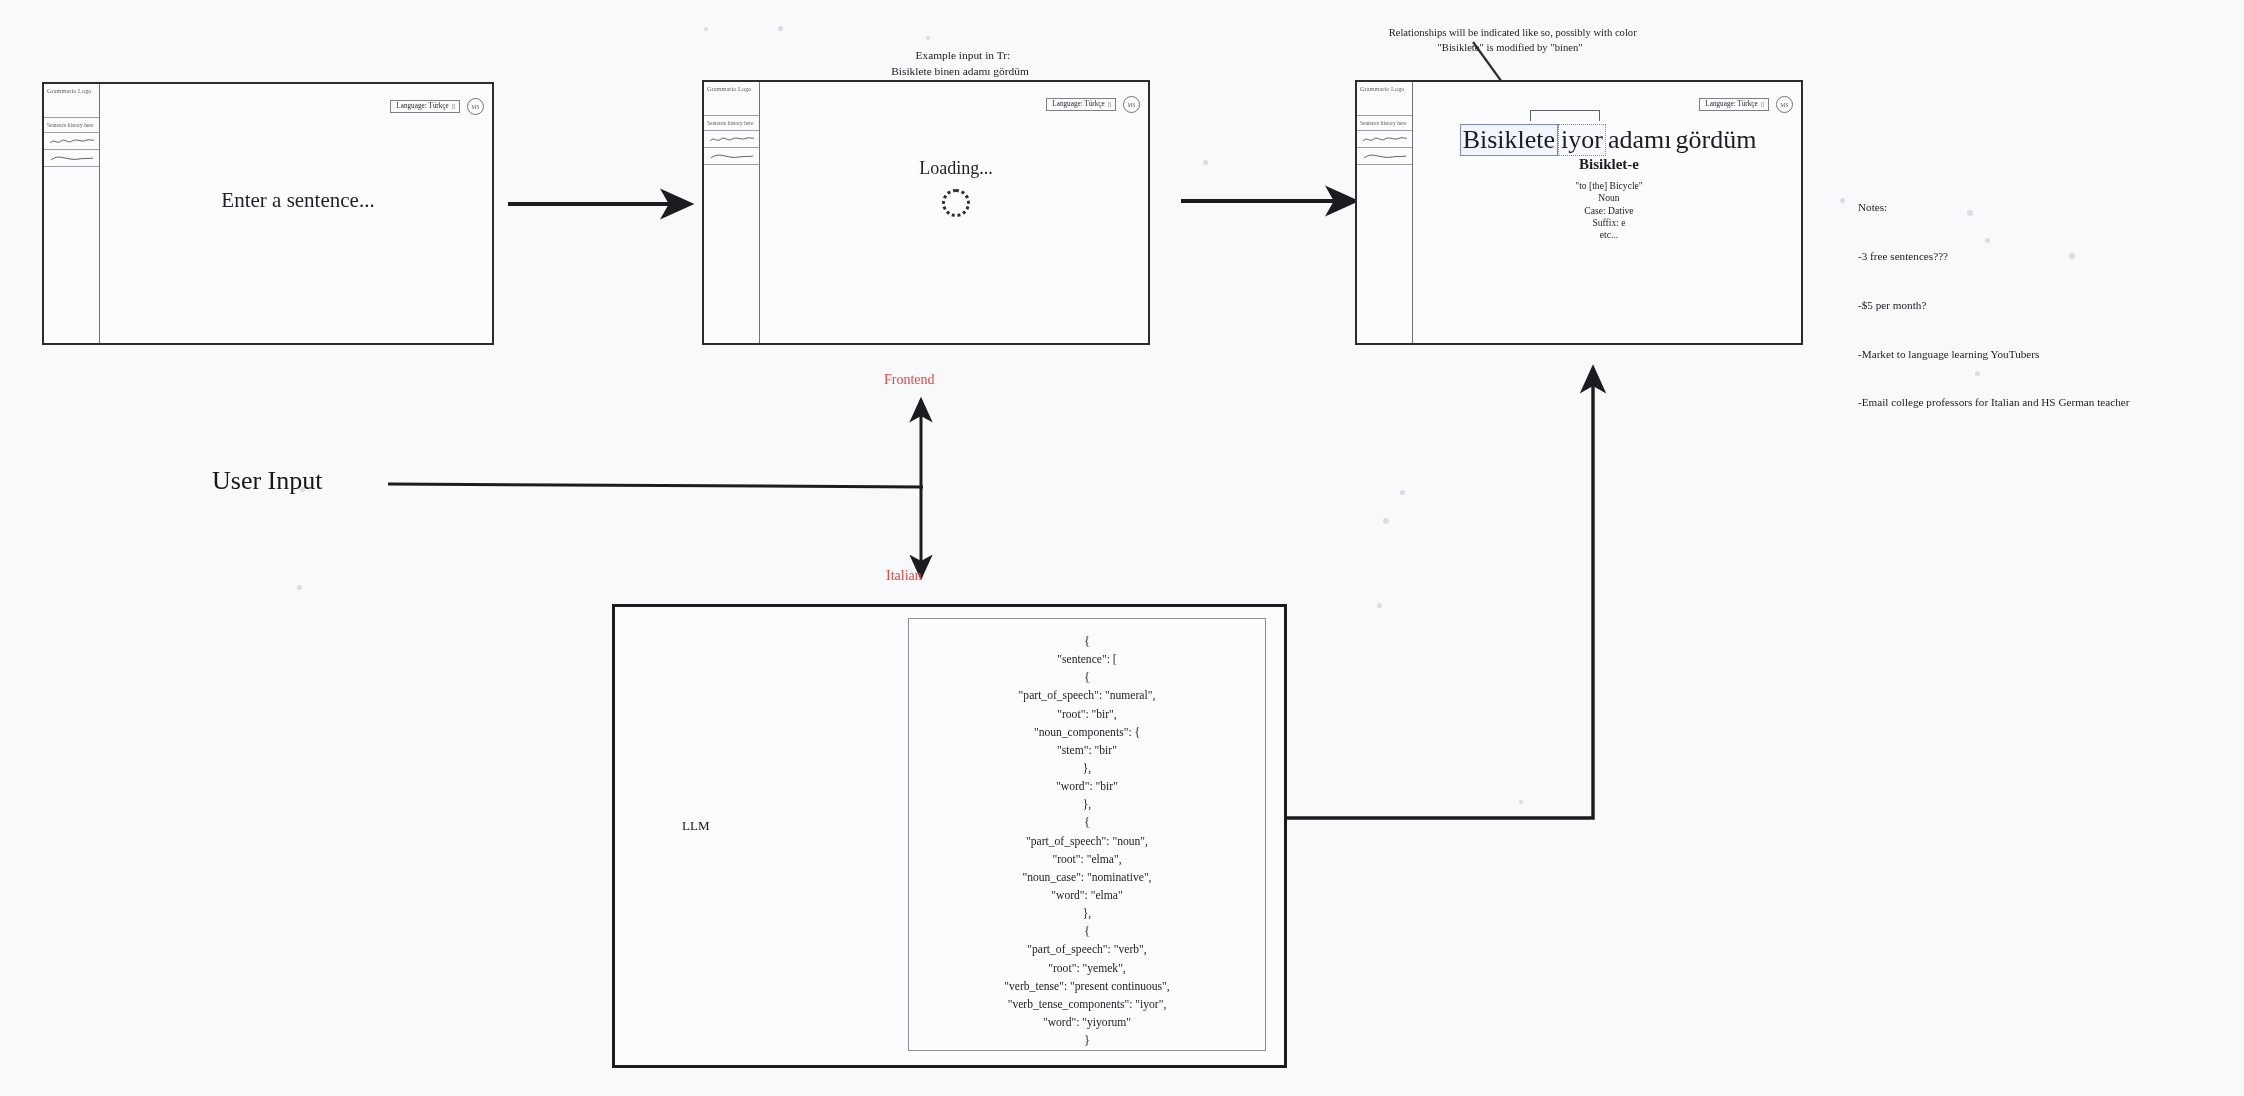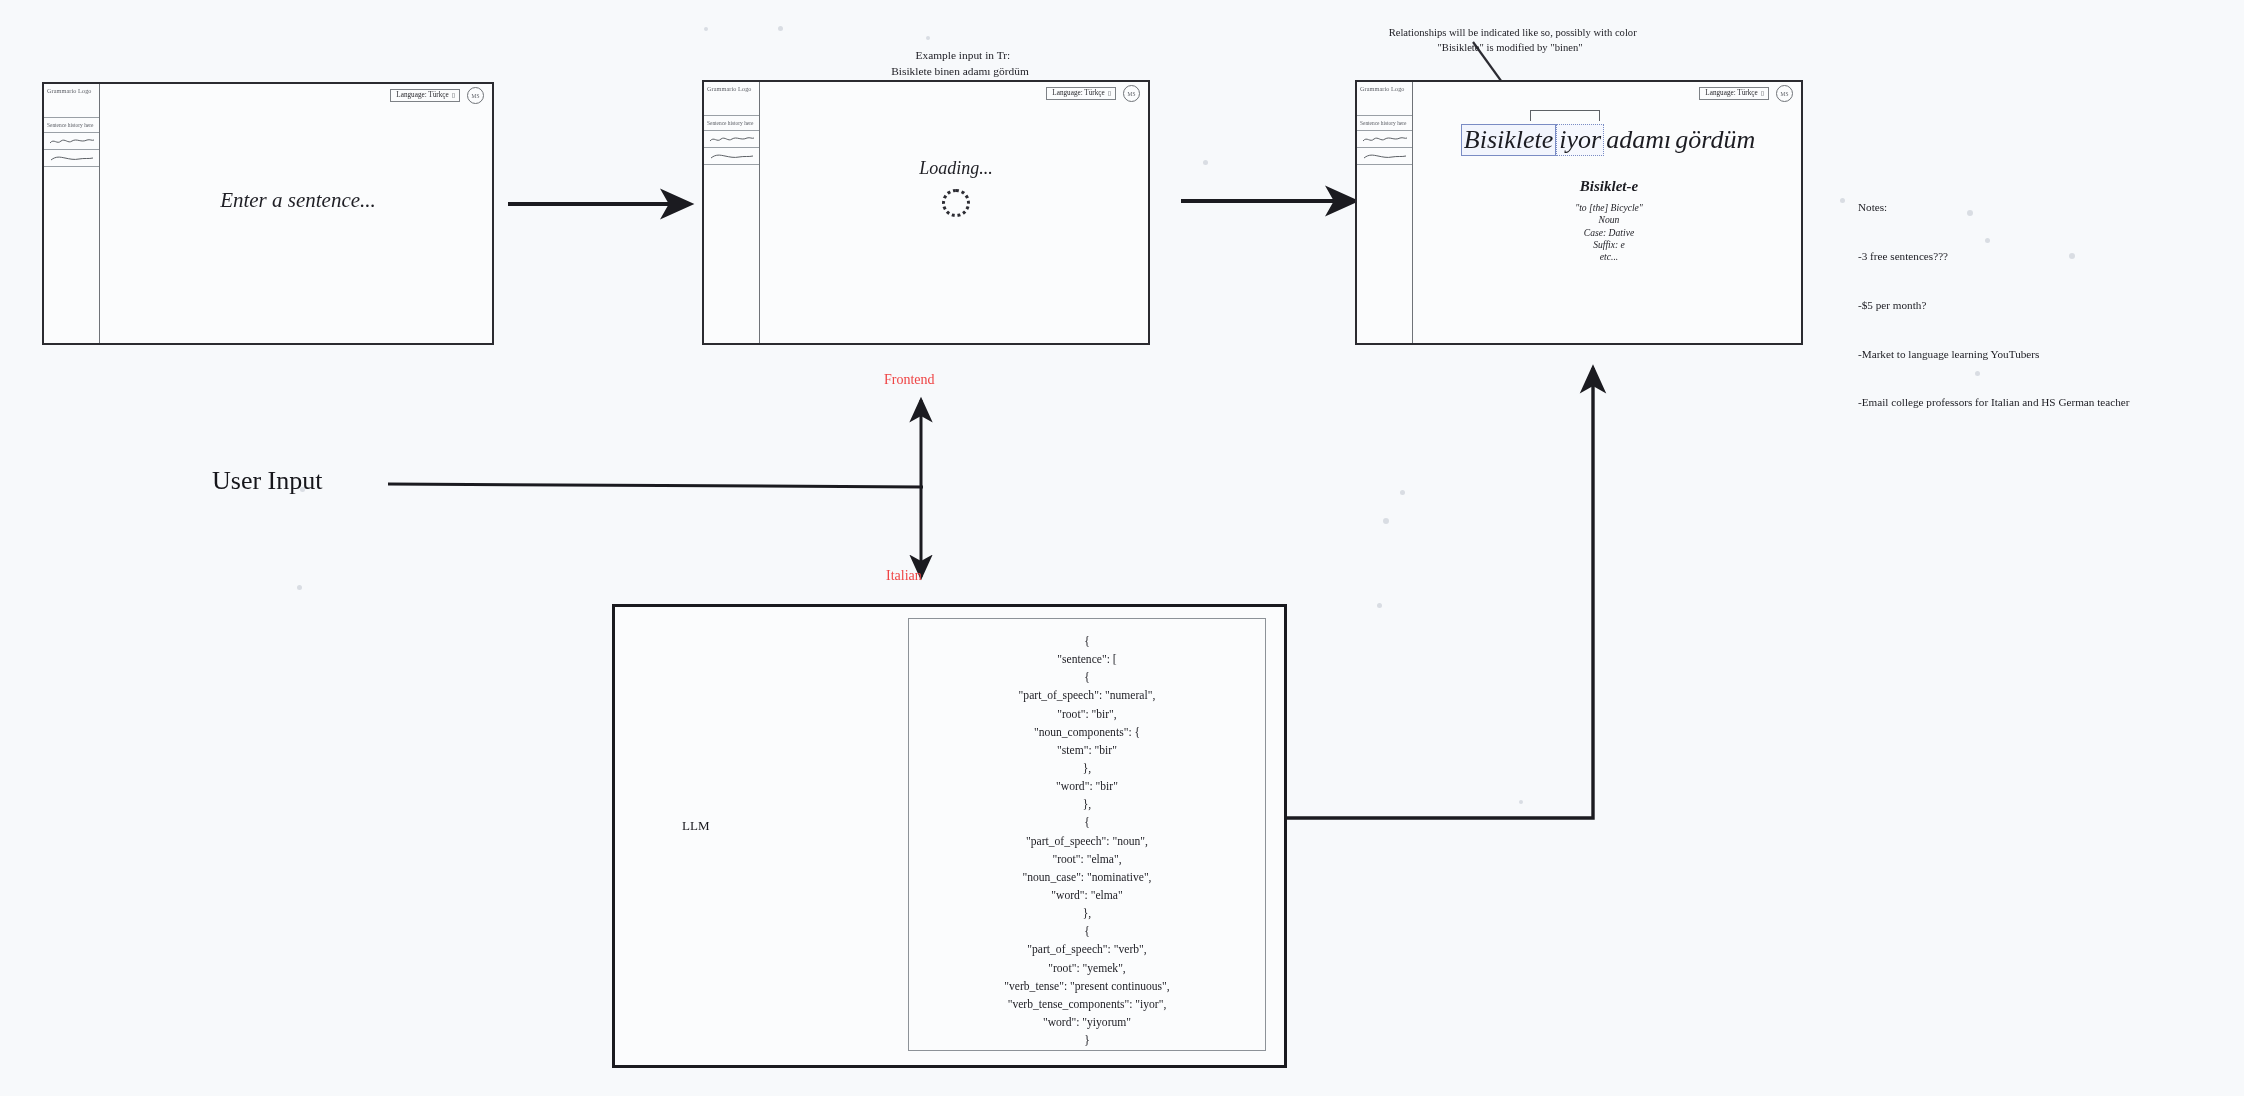--- a/index.html
+++ b/index.html
@@ -73,21 +73,21 @@
   }
   .side-rest { flex: 1; }
   .squiggle { display:block; }
 
   .mock-body {
     flex: 1;
     position: relative;
   }
   .mock-topbar {
     position: absolute;
-    top: 3px;
+    top: 14px;
     right: 8px;
     display: flex;
     align-items: center;
     gap: 7px;
   }
   .lang-pill {
     border: 1px solid #7d8186;
     background: #fbfcfd;
     font-size: 7.2px;
     padding: 2px 4px 2px 5px;
@@ -110,21 +110,20 @@
     color: #5c5f66;
     background: #fbfcfd;
   }
 
   .center-stack {
     position: absolute;
     left: 4px; right: 0;
     display: flex;
     flex-direction: column;
     align-items: center;
-    font-style: italic;
   }
 
   .placeholder-text {
     font-size: 21px;
     color: #1f1f25;
   }
   .loading-text {
     font-size: 18px;
     color: #1f1f25;
   }
@@ -156,21 +155,20 @@
   .rel-bracket {
     position: absolute;
     border-left: 1px solid #5d6166;
     border-top: 1px solid #5d6166;
     border-right: 1px solid #5d6166;
     height: 10px;
   }
   .word-title {
     font-size: 15px;
     font-weight: bold;
-    margin-top: 22px;
   }
   .word-detail {
     font-size: 9.6px;
     line-height: 1.28;
     text-align: center;
     margin-top: 7px;
   }
 
   
   .note-block {

